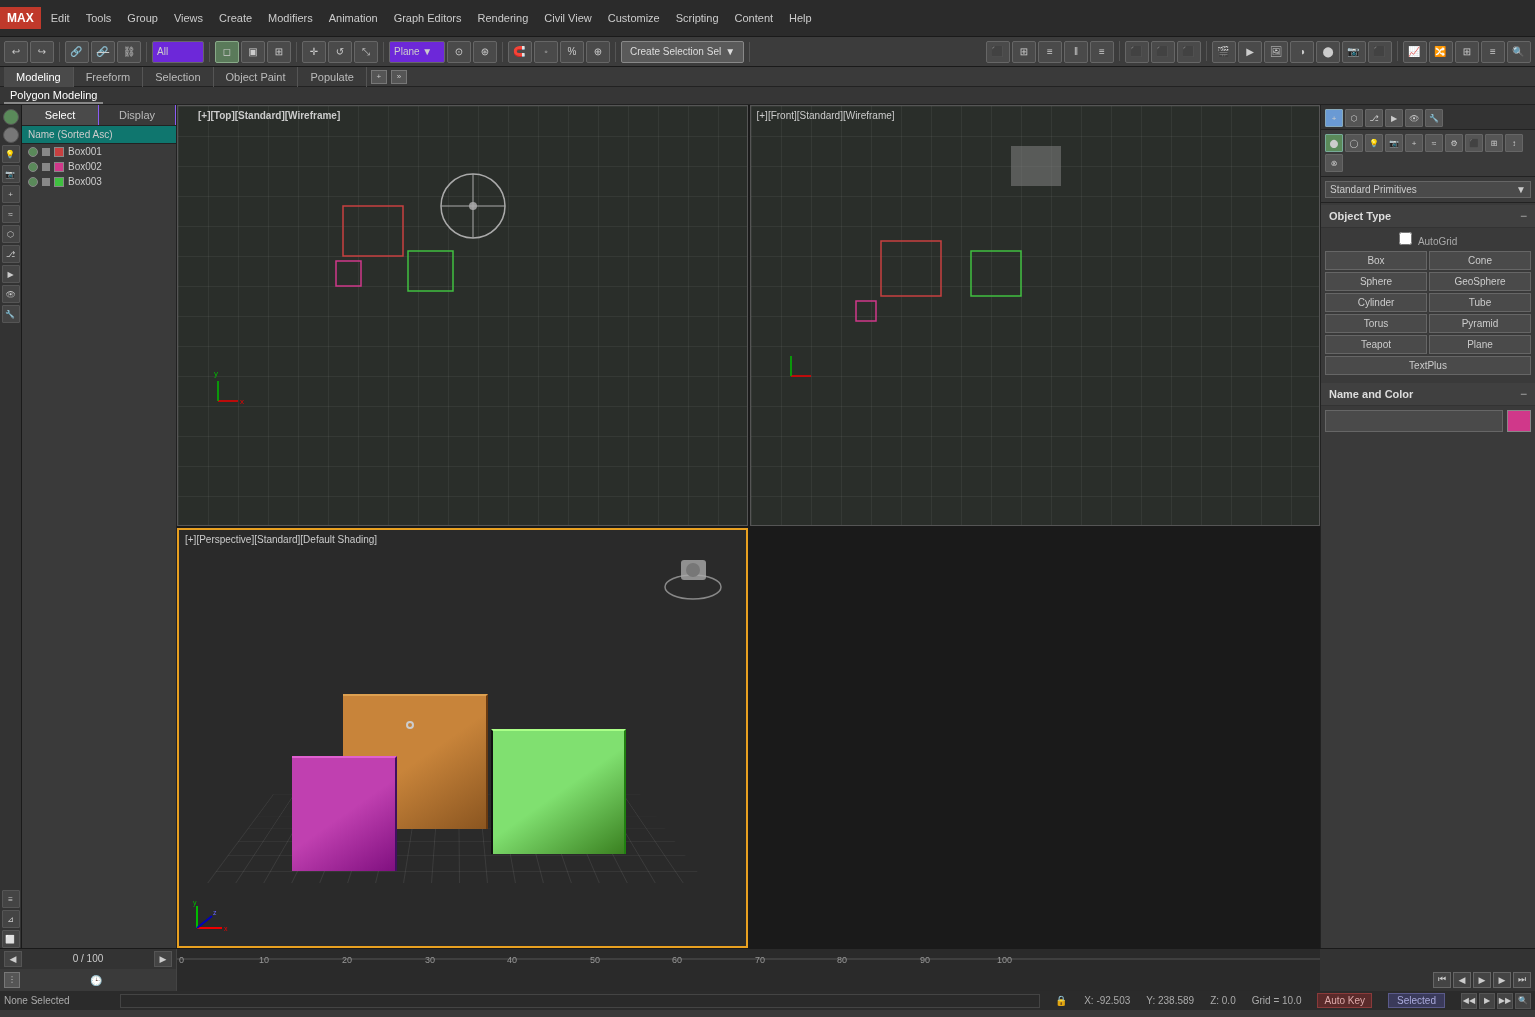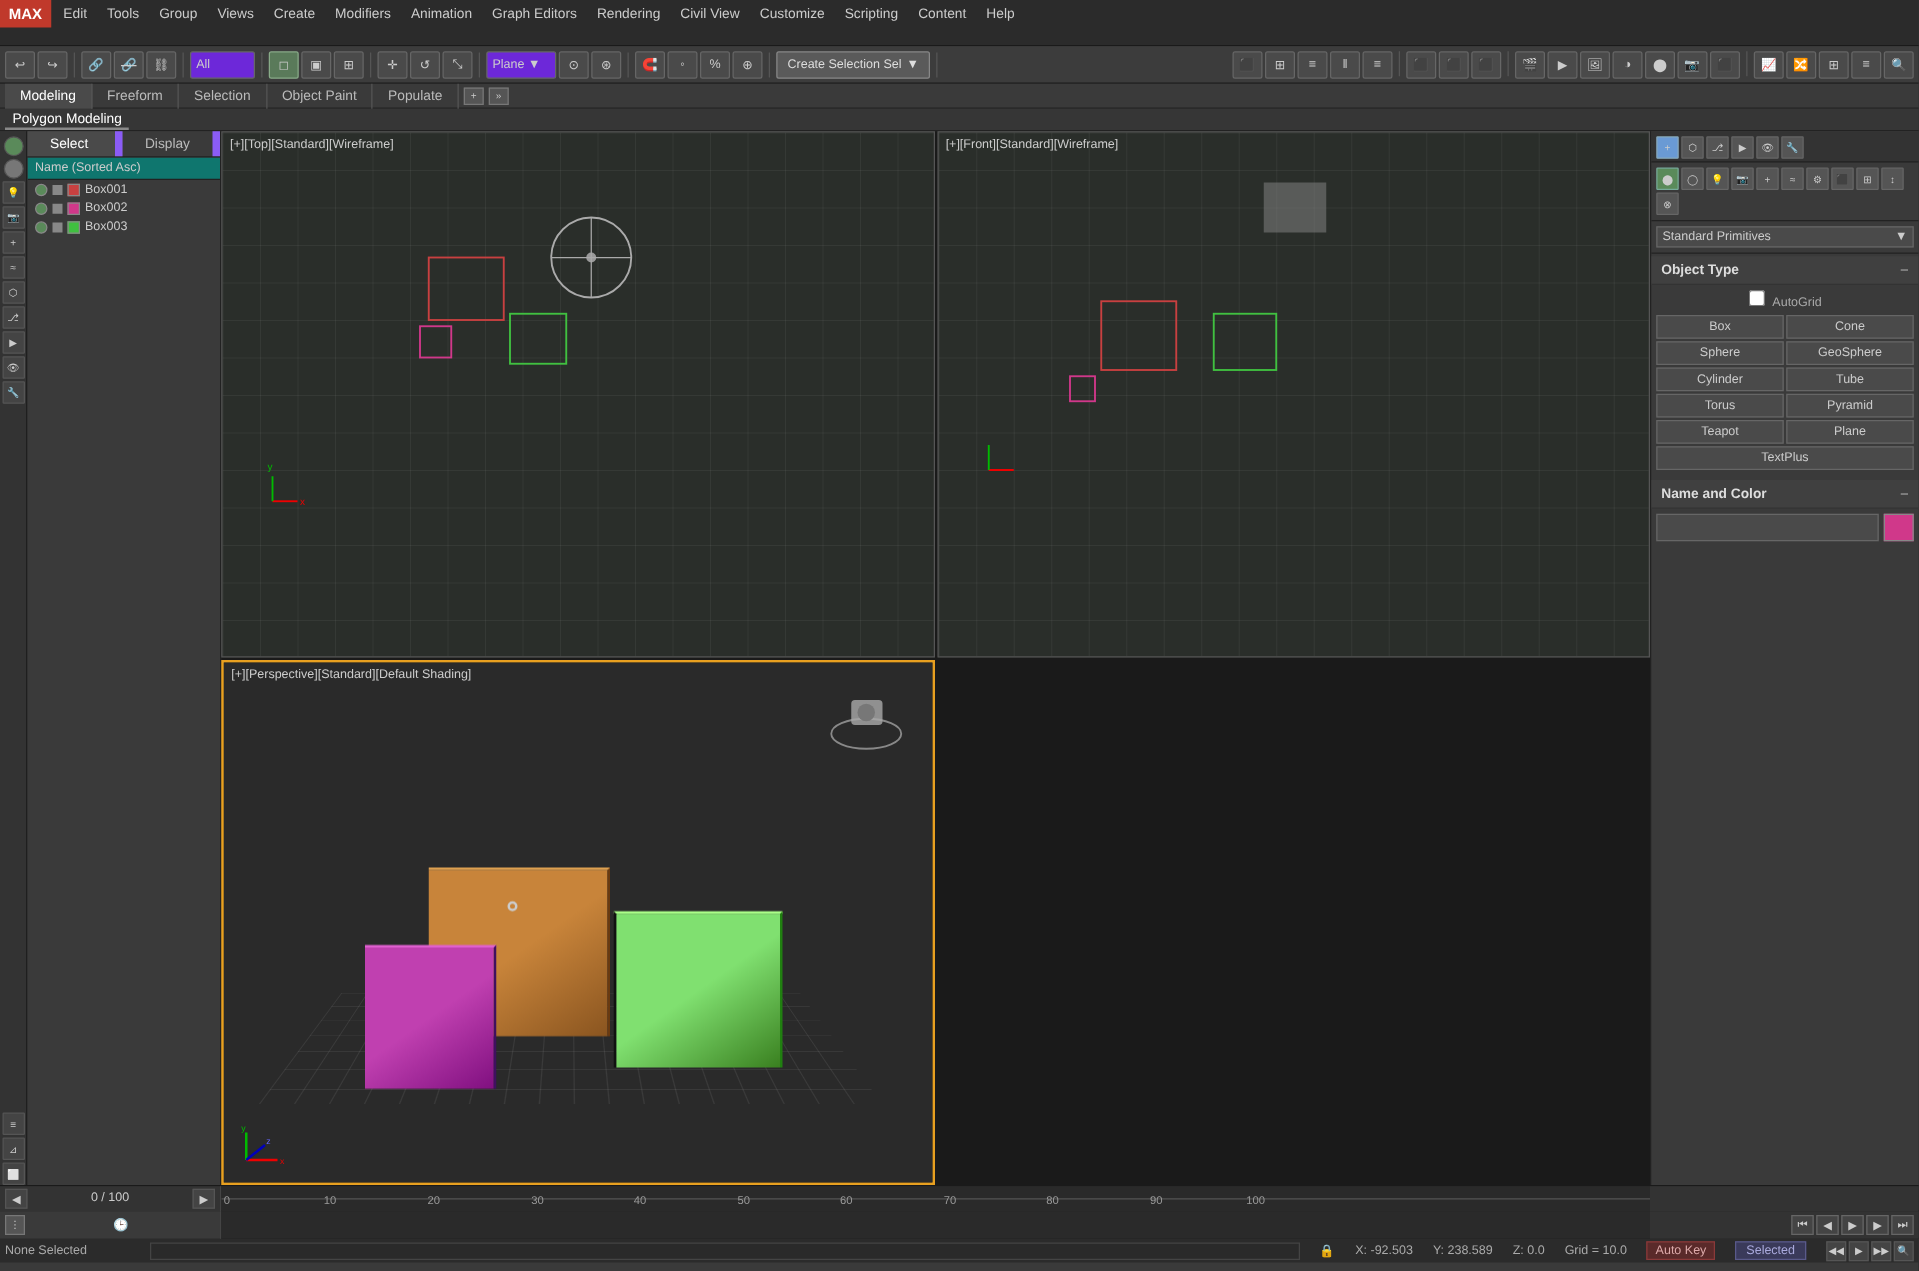--- a/index.html
+++ b/index.html
@@ -1,19 +1,19 @@
 <!DOCTYPE html>
 <html><head>
   <meta charset="utf-8">
   <style>
     * { margin: 0; padding: 0; box-sizing: border-box; }
     body { width: 1535px; height: 1017px; background: #3a3a3a; font-family: 'Arial', sans-serif; font-size: 11px; color: #cccccc; overflow: hidden; }
 
     
-    #menu-bar { display: flex; background: #2b2b2b; height: 37px; border-bottom: 1px solid #1a1a1a; }
+    #menu-bar { display: flex; align-items: center; background: #2b2b2b; height: 37px; border-bottom: 1px solid #1a1a1a; }
     #menu-bar .max-btn { background: #c0392b; color: white; font-weight: bold; padding: 2px 7px; font-size: 12px; margin-right: 2px; height: 22px; display: flex; align-items: center; }
     #menu-bar .menu-item { padding: 2px 8px; color: #cccccc; cursor: pointer; height: 22px; display: flex; align-items: center; }
 
     
     #toolbar { display: flex; align-items: center; background: #3c3c3c; height: 30px; border-bottom: 1px solid #1a1a1a; padding: 0 4px; gap: 2px; }
     .tb-btn { background: #4a4a4a; border: 1px solid #666; color: #ccc; width: 24px; height: 22px; display: flex; align-items: center; justify-content: center; cursor: pointer; font-size: 10px; border-radius: 2px; }
     .tb-separator { width: 1px; height: 20px; background: #555; margin: 0 3px; }
     .tb-dropdown { background: #6d28d9; border: 1px solid #666; color: #ccc; height: 22px; padding: 0 4px; font-size: 10px; display: flex; align-items: center; cursor: pointer; min-width: 40px; border-radius: 2px; }
     .tb-create-sel { background: #5a5a5a; border: 1px solid #888; color: #ddd; height: 22px; padding: 0 8px; font-size: 10px; display: flex; align-items: center; cursor: pointer; border-radius: 2px; gap: 4px; }
 
@@ -27,21 +27,21 @@
     #sub-tabs { background: #363636; height: 18px; border-bottom: 1px solid #222; display: flex; align-items: center; padding-left: 4px; }
     .sub-tab { color: #aaa; font-size: 11px; padding: 1px 6px; cursor: pointer; }
     .sub-tab.active { color: #fff; border-bottom: 2px solid #888; }
 
     
     #main-layout { display: flex; width: 1535px; height: calc(1017px - 22px - 30px - 20px - 18px - 22px - 20px - 20px); }
 
     
     #left-panel { width: 160px; background: #3a3a3a; border-right: 1px solid #222; display: flex; flex-direction: column; }
     #left-panel-tabs { display: flex; border-bottom: 1px solid #222; }
-    .lp-tab { flex: 1; padding: 4px 18px; color: #bbb; cursor: pointer; font-size: 11px; border-right: 6px solid #8b5cf6; }
+    .lp-tab { flex: 1; text-align: center; padding: 4px 18px; color: #bbb; cursor: pointer; font-size: 11px; border-right: 1px solid #8b5cf6; }
     .lp-tab.active { background: #4a4a4a; color: #fff; }
     #scene-list { flex: 1; overflow-y: auto; }
     #scene-list-header { background: #0f766e; padding: 3px 6px; color: #ccc; font-size: 10px; border-bottom: 1px solid #222; display: flex; align-items: center; gap: 4px; }
     .scene-item { display: flex; align-items: center; padding: 2px 6px; gap: 4px; cursor: pointer; }
     .scene-item-vis { width: 10px; height: 10px; border-radius: 50%; border: 1px solid #888; background: #5a8a5a; cursor: pointer; }
     .scene-item-freeze { width: 8px; height: 8px; background: #888; cursor: pointer; }
     .scene-item-color { width: 10px; height: 10px; border: 1px solid #888; cursor: pointer; }
     .scene-item-name { color: #ccc; font-size: 10px; }
     .li-icon { width: 18px; height: 18px; background: #444; border: 1px solid #555; display: flex; align-items: center; justify-content: center; cursor: pointer; font-size: 8px; color: #ccc; border-radius: 1px; }
     .li-icon.active { background: #5a9a5a; }
@@ -238,21 +238,21 @@
         <div class="scene-item-freeze"></div>
         <div class="scene-item-color" style="background:#40c040;"></div>
         <span class="scene-item-name">Box003</span>
       </div>
     </div>
   </div>
 
   <div id="viewports" style="flex:1; display:grid; grid-template-columns:1fr 1fr; grid-template-rows:1fr 1fr; gap:2px; background:#1a1a1a;">
 
     <div class="viewport" style="position:relative; background:#2a2e2a; border:1px solid #555; overflow:hidden;">
-      <div class="viewport-label" style="position:absolute; top:4px; left:6px; color:#ccc; font-size:10px; z-index:10;">[+][Top][Standard][Wireframe]</div>
+      <div class="viewport-label" style="position:absolute; top:4px; left:20px; color:#ccc; font-size:10px; z-index:10;font-weight:bold;">[+][Top][Standard][Wireframe]</div>
       <div class="viewport-grid" style="width:100%; height:100%; background-image: linear-gradient(rgba(255,255,255,0.05) 1px, transparent 1px), linear-gradient(90deg, rgba(255,255,255,0.05) 1px, transparent 1px); background-size:30px 30px;"></div>
 
       <svg style="position:absolute; top:0; left:0; width:100%; height:100%;">
 
         <rect x="165" y="100" width="60" height="50" fill="none" stroke="#c84040" stroke-width="1.5"></rect>
 
         <rect x="230" y="145" width="45" height="40" fill="none" stroke="#40c040" stroke-width="1.5"></rect>
 
         <rect x="158" y="155" width="25" height="25" fill="none" stroke="#d0388a" stroke-width="1.5"></rect>
 

